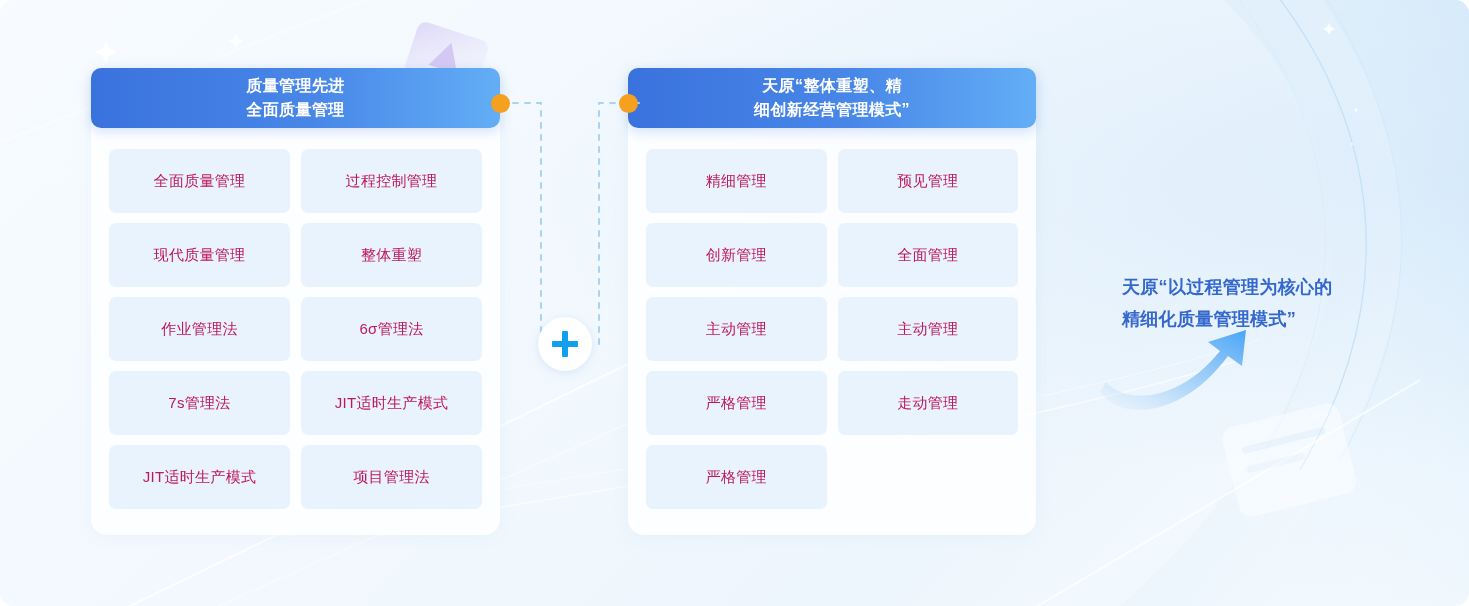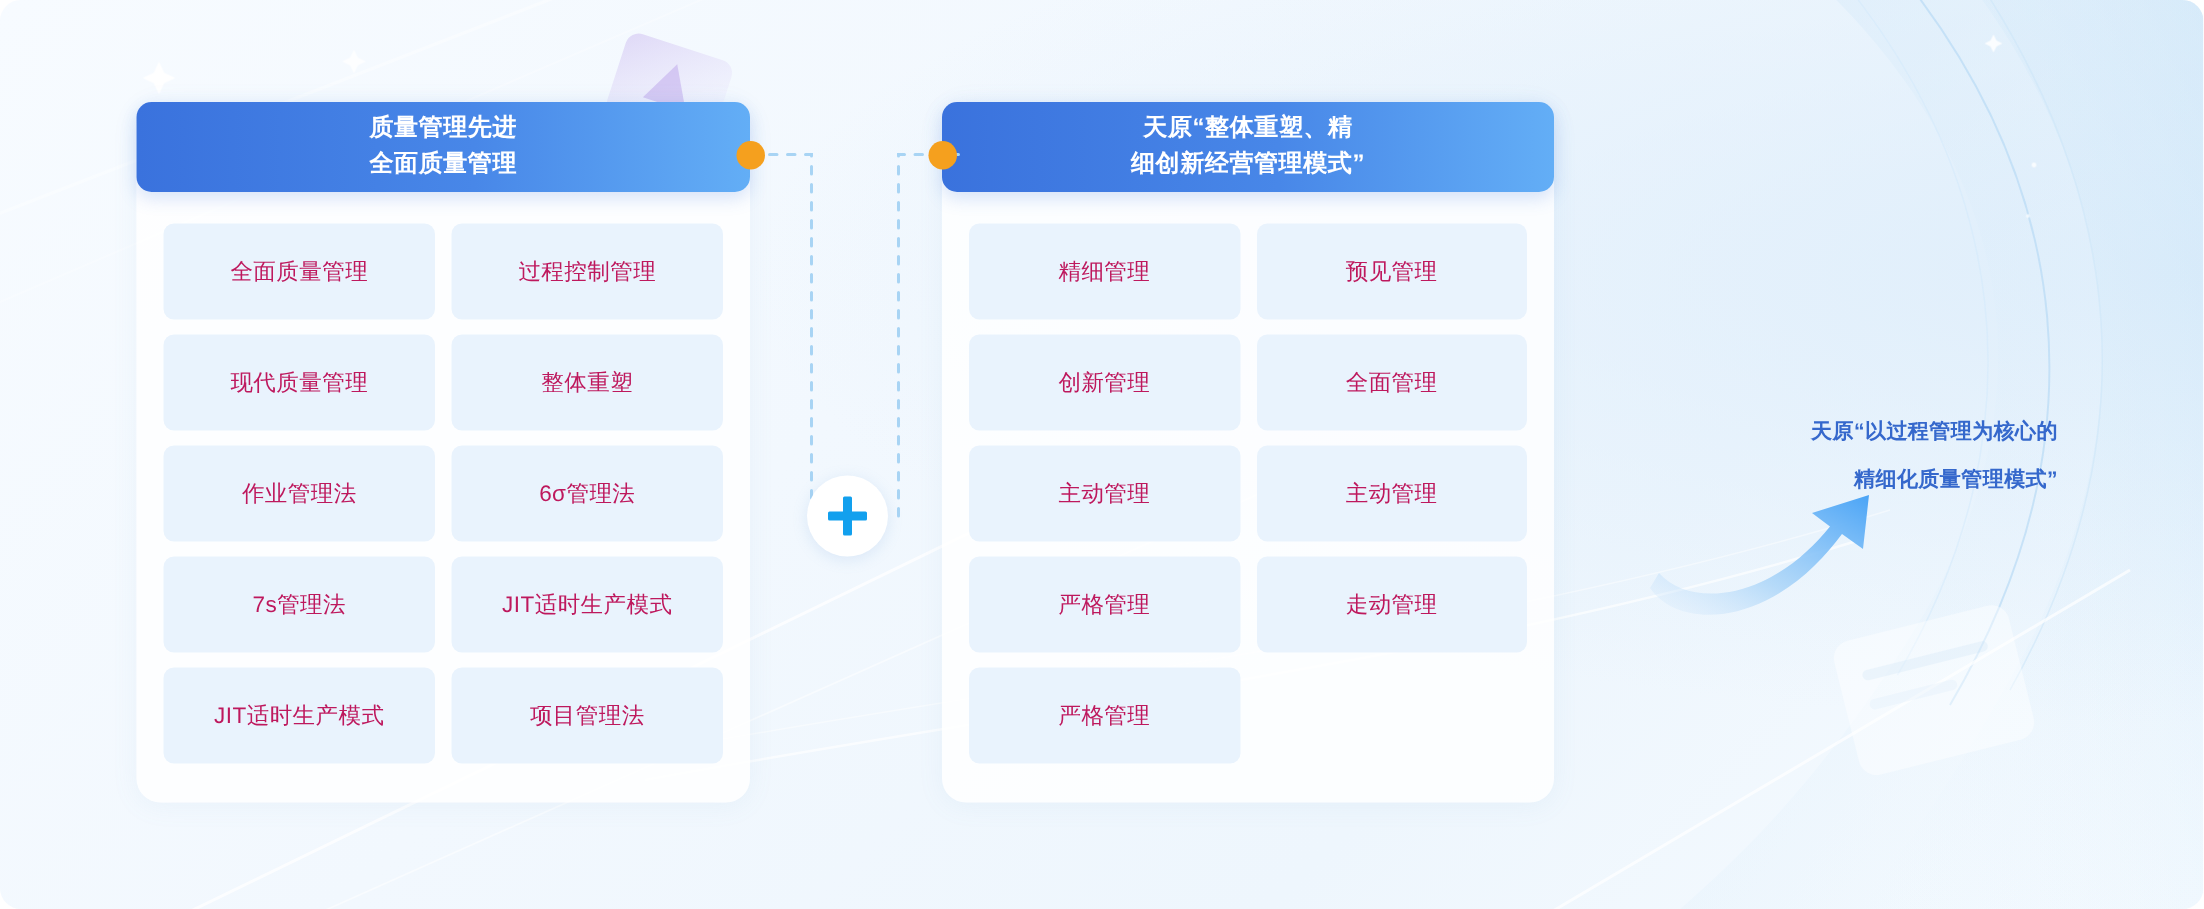--- a/index.html
+++ b/index.html
@@ -109,25 +109,24 @@
   .plus-circle .bar-v{
     position:absolute;width:6px;height:26px;background:#12a0ee;border-radius:1px;
   }
 
   
   #caption{
     position:absolute;
     left:1122px;top:271px;
     width:250px;
     color:#3568cc;
-    font-size:14px;
+    font-size:18px;
     font-weight:bold;
     line-height:32px;
     letter-spacing:.3px;
-    text-align:right;
   }
   #caption .cl{display:block;}
 
   #arrow-wrap{
     position:absolute;
     left:1096px;top:328px;
     width:180px;height:90px;
   }
 </style>
 </head>

